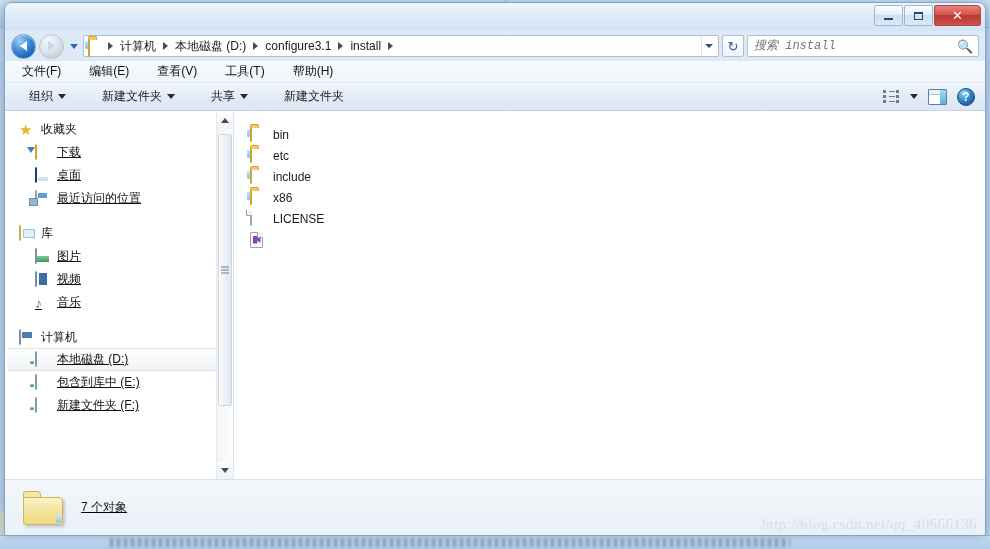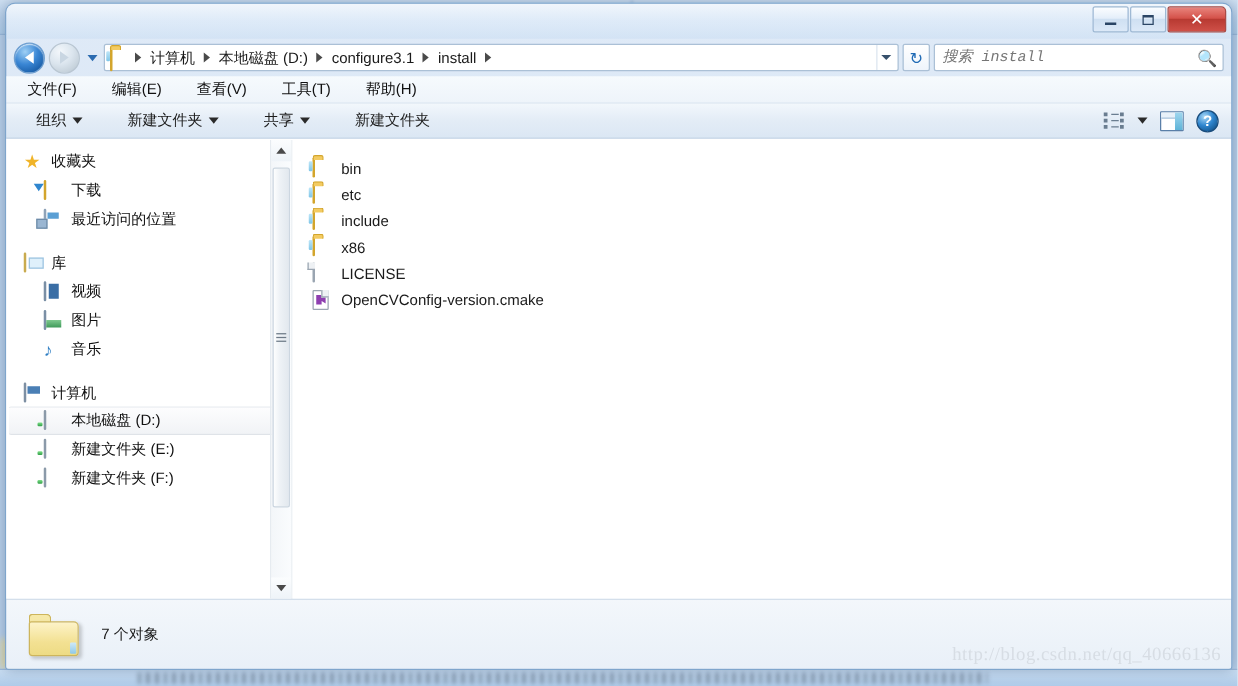--- a/index.html
+++ b/index.html
@@ -244,21 +244,21 @@
     background: #fff;
     position: relative;
     overflow: hidden;
     padding-top: 6px;
   }
   .sb-row {
     height: 23px; display:flex; align-items:center; gap: 6px;
     padding-left: 14px; cursor: pointer; font-size: 12px; color:#111;
     position: relative;
   }
-  .sb-row.child { padding-left: 30px; }
+  .sb-row.child { padding-left: 30px; text-decoration: underline; }
   .sb-row.selected {
     background: linear-gradient(180deg,#fdfdfe 0%, #f1f3f6 100%);
     border-top: 1px solid #e3e7ec; border-bottom: 1px solid #dfe3e8;
     margin: -1px 2px 0 2px;
     border-radius: 2px;
     padding-left: 28px;
   }
   .sb-gap { height: 12px; }
   .sb-label { white-space: nowrap; }
   .sb-icon { width: 16px; height: 16px; flex:0 0 auto; position: relative; }
@@ -399,20 +399,21 @@
   }
 
   
   .statusbar {
     height: 56px;
     background: linear-gradient(180deg,#f3f7fb 0%, #e9f0f8 100%);
     border-top: 1px solid #d4dfeb;
     display:flex; align-items:center;
     padding-left: 18px; gap: 18px;
     position: relative;
+    text-decoration: underline;
   }
   .status-folder {
     width: 40px; height: 34px; position: relative; flex:0 0 auto;
   }
   .status-folder .body {
     position:absolute; left:0; bottom:0; width:40px;height:28px;
     background: linear-gradient(180deg,#fdf3c8 0%, #f3e193 60%, #eddb84 100%);
     border:1px solid #cdb55c; border-radius:2px 4px 3px 3px;
     box-shadow: 2px 2px 3px rgba(0,0,0,.18);
   }
@@ -547,56 +548,60 @@
 
       <div class="sb-row">
         <span class="sb-icon"><span class="ic-star">★</span></span>
         <span class="sb-label">收藏夹</span>
       </div>
       <div class="sb-row child">
         <span class="sb-icon"><span class="ic-dl"></span></span>
         <span class="sb-label">下载</span>
       </div>
       <div class="sb-row child">
+        <span class="sb-icon"><span class="ic-desktop"></span></span>
+        <span class="sb-label">桌面</span>
+      </div>
+      <div class="sb-row child">
         <span class="sb-icon"><span class="ic-recent"></span></span>
         <span class="sb-label">最近访问的位置</span>
       </div>
 
       <div class="sb-gap"></div>
 
       <div class="sb-row">
         <span class="sb-icon"><span class="ic-lib"></span></span>
         <span class="sb-label">库</span>
       </div>
       <div class="sb-row child">
+        <span class="sb-icon"><span class="ic-pic"></span></span>
+        <span class="sb-label">图片</span>
+      </div>
+      <div class="sb-row child">
         <span class="sb-icon"><span class="ic-video"></span></span>
         <span class="sb-label">视频</span>
-      </div>
-      <div class="sb-row child">
-        <span class="sb-icon"><span class="ic-pic"></span></span>
-        <span class="sb-label">图片</span>
       </div>
       <div class="sb-row child">
         <span class="sb-icon"><span class="ic-music">♪</span></span>
         <span class="sb-label">音乐</span>
       </div>
 
       <div class="sb-gap"></div>
 
       <div class="sb-row">
         <span class="sb-icon"><span class="ic-pc"></span></span>
         <span class="sb-label">计算机</span>
       </div>
       <div class="sb-row child selected">
         <span class="sb-icon"><span class="ic-drive"></span></span>
         <span class="sb-label">本地磁盘 (D:)</span>
       </div>
       <div class="sb-row child">
         <span class="sb-icon"><span class="ic-drive"></span></span>
-        <span class="sb-label">新建文件夹 (E:)</span>
+        <span class="sb-label">包含到库中 (E:)</span>
       </div>
       <div class="sb-row child">
         <span class="sb-icon"><span class="ic-drive"></span></span>
         <span class="sb-label">新建文件夹 (F:)</span>
       </div>
 
       <div class="sb-scroll">
         <div class="sb-arrow up">
             <span class="tri-up"></span>
           </div>
@@ -635,21 +640,20 @@
       <div class="frow">
         <span class="ficon"><span class="ic-doc"></span></span>
         <span>LICENSE</span>
       </div>
       <div class="frow">
         <span class="ficon">
             <span class="ic-cmake">
               <i></i>
             </span>
           </span>
-        <span>OpenCVConfig-version.cmake</span>
       </div>
     </div>
   </div>
 
   <div class="statusbar">
     <div class="status-folder">
       <span class="tab"></span>
         <span class="body"></span>
         <span class="flap"></span>
     </div>

